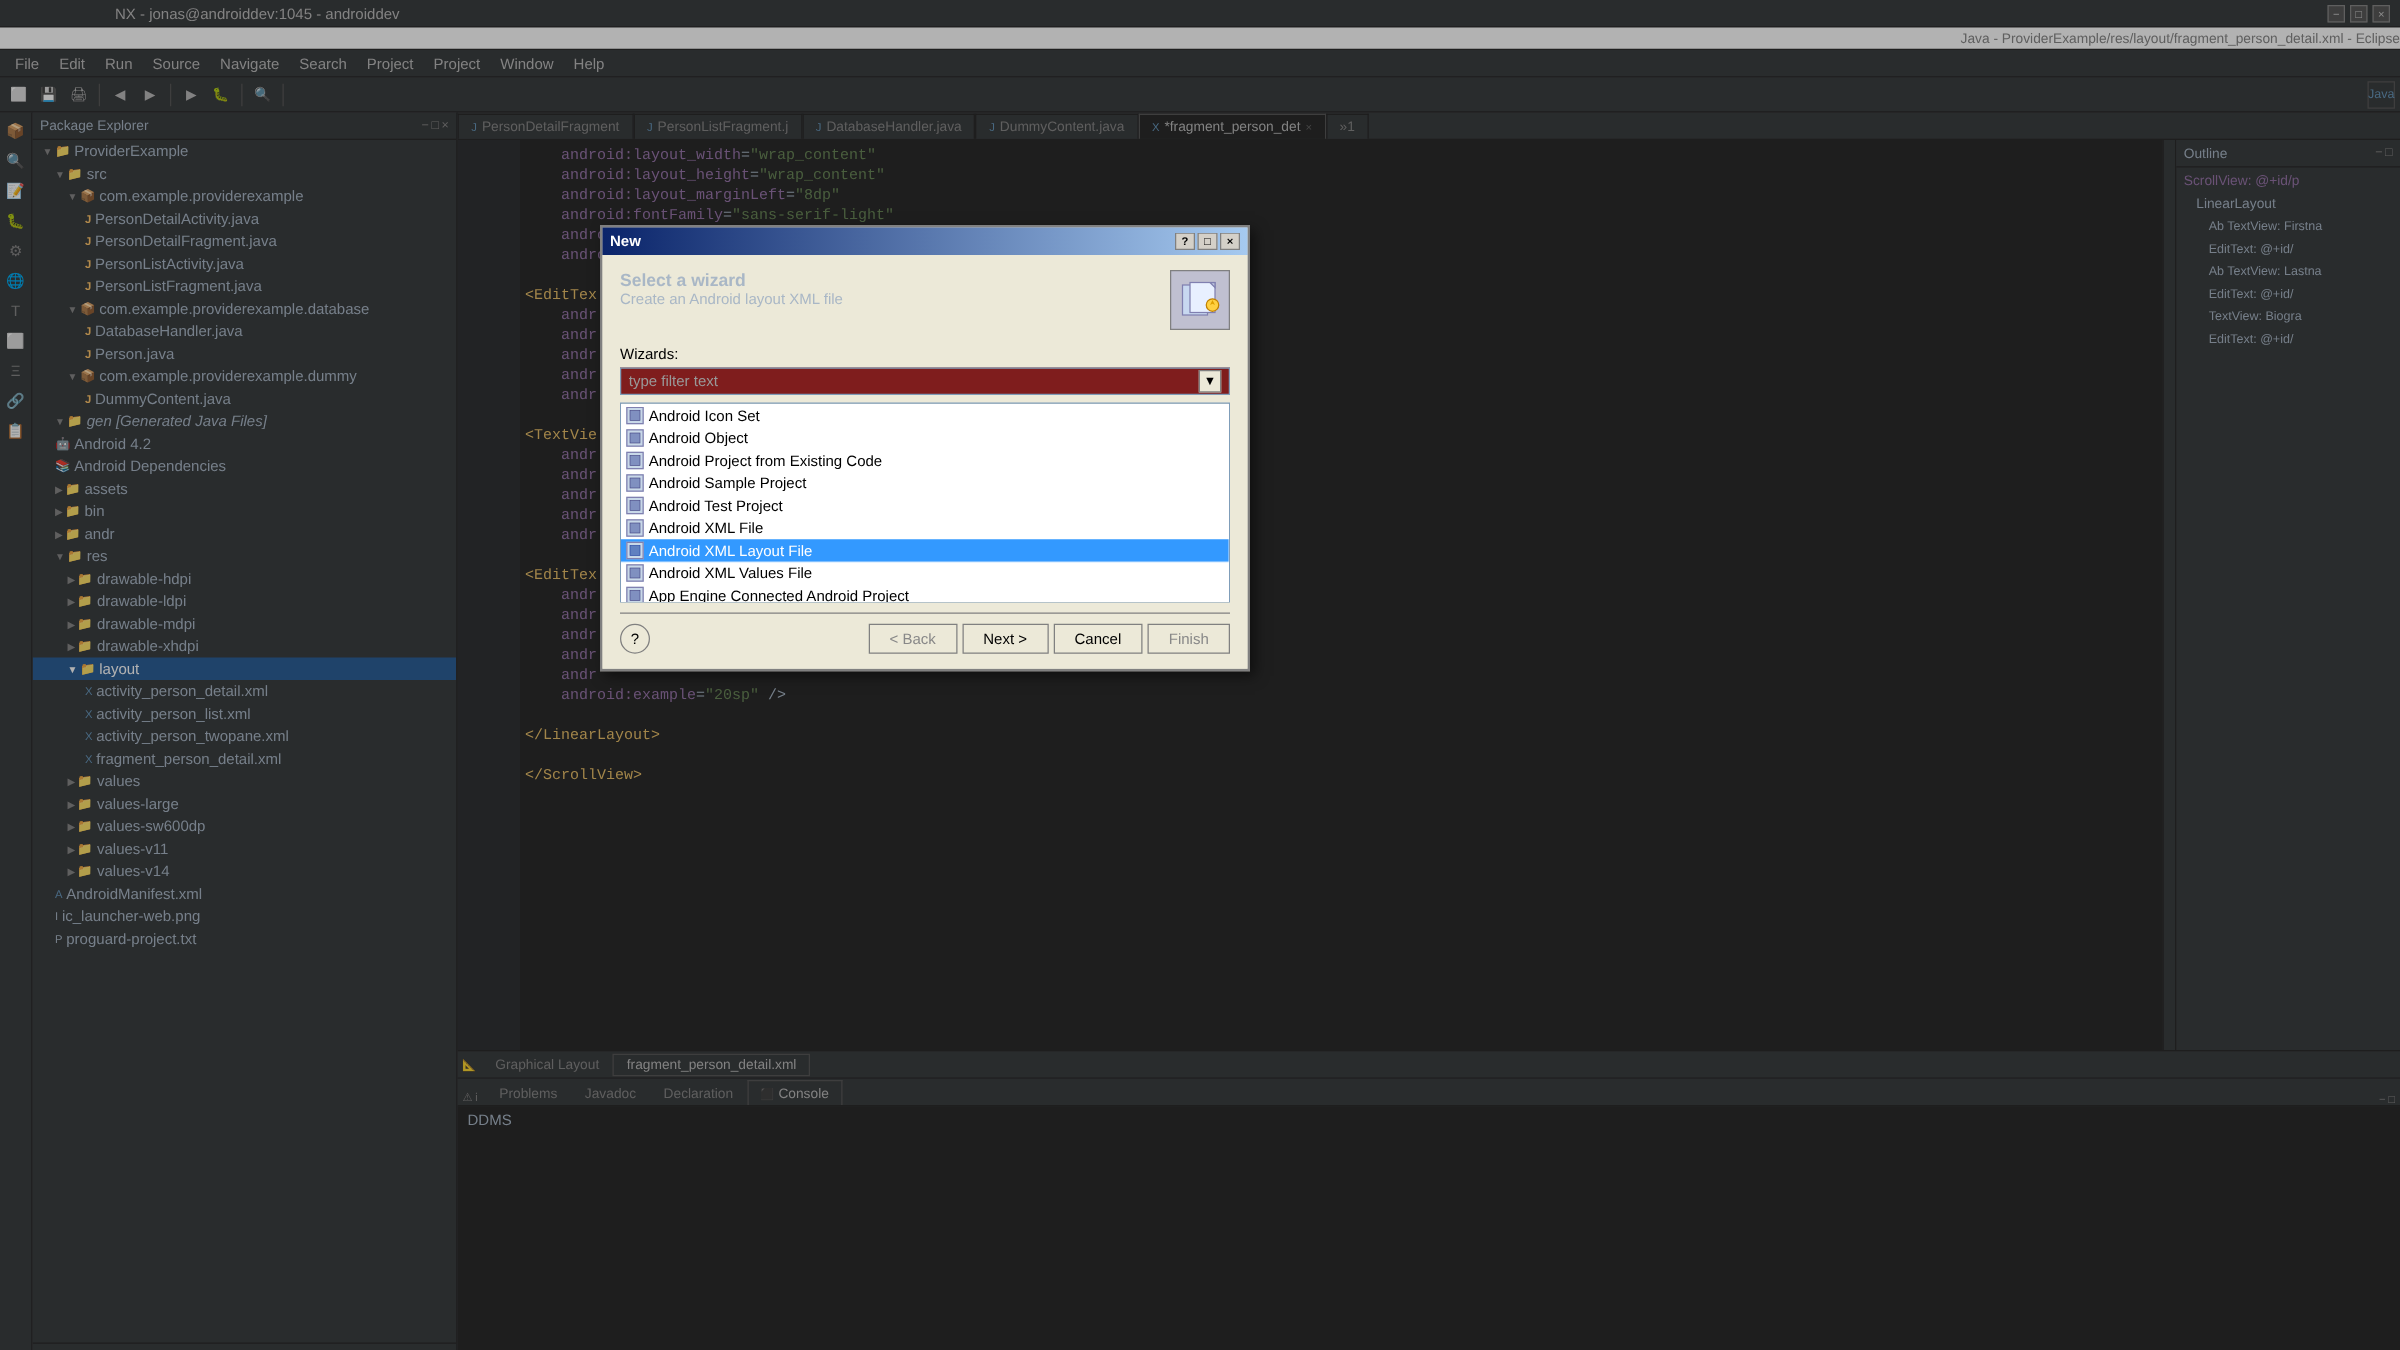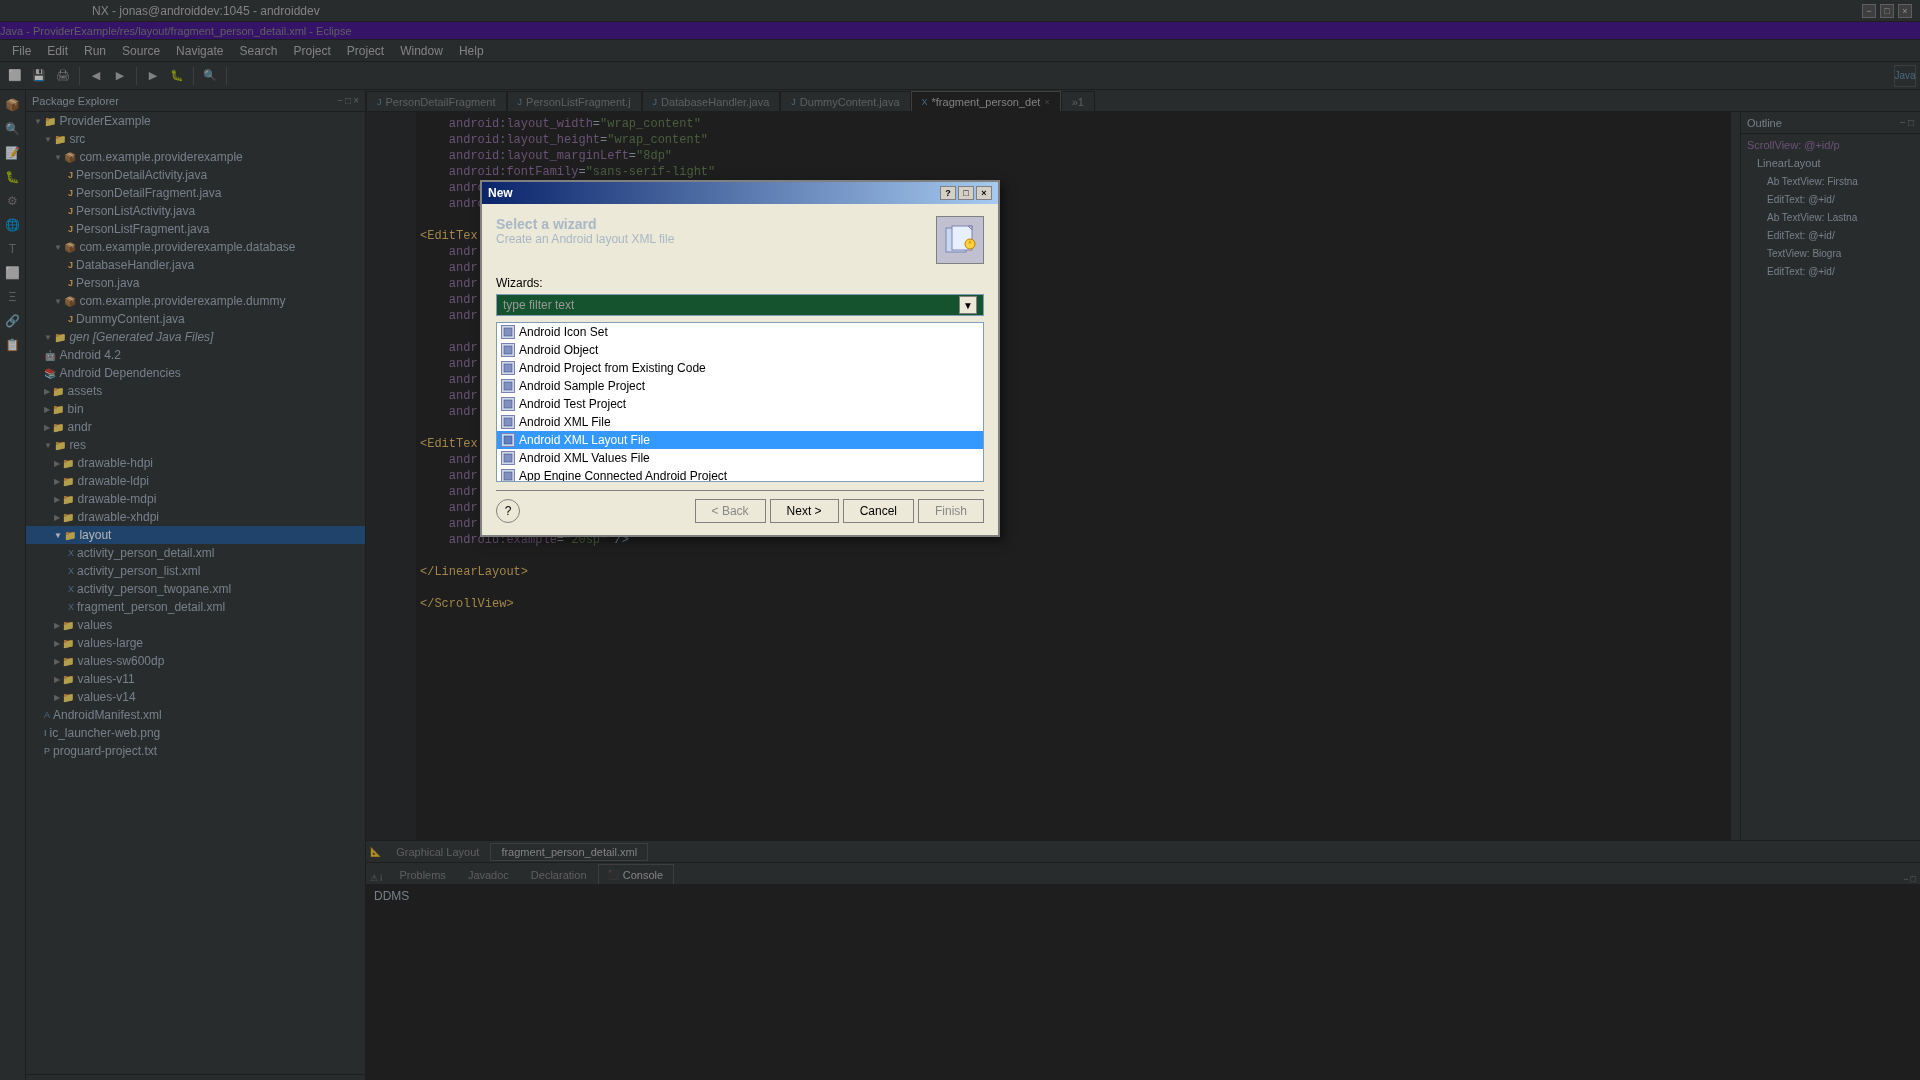--- a/index.html
+++ b/index.html
@@ -315,21 +315,21 @@
     }
     .dialog-label {
       font-size: 12px;
       color: #000;
       margin-bottom: 4px;
     }
     .wizard-filter {
       width: 100%;
       height: 22px;
       border: 1px solid #7f9db9;
-      background: #14532d;
+      background: #7f1d1d;
       padding: 2px 6px;
       font-size: 12px;
       display: flex;
       align-items: center;
       justify-content: space-between;
       margin-bottom: 6px;
     }
     .wizard-filter input {
       border: none;
       outline: none;
@@ -434,21 +434,21 @@
 
 <div class="title-bar">
   <span style="font-size:12px;color:#bbb;margin-left:84px;">NX - jonas@androiddev:1045 - androiddev</span>
   <div class="title-bar-controls">
     <div class="title-bar-btn">−</div>
     <div class="title-bar-btn">□</div>
     <div class="title-bar-btn">×</div>
   </div>
 </div>
 
-<div style="height:18px;background:#4c1d95;display:flex;align-items:center;justify-content:flex-start;border-bottom:1px solid #2b2b2b;">
+<div style="height:18px;background:#ffffff;display:flex;align-items:center;justify-content:flex-end;border-bottom:1px solid #2b2b2b;">
   <span style="font-size:11px;color:#888;">Java - ProviderExample/res/layout/fragment_person_detail.xml - Eclipse</span>
 </div>
 
 <div class="menu-bar">
   <div class="menu-item">File</div>
   <div class="menu-item">Edit</div>
   <div class="menu-item">Run</div>
   <div class="menu-item">Source</div>
   <div class="menu-item">Navigate</div>
   <div class="menu-item">Search</div>
@@ -780,20 +780,23 @@
             <div class="code-line">
                 <span class="line-content">    <span class="attr">andr</span></span>
               </div>
             <div class="code-line">
                 <span class="line-content">    <span class="attr">andr</span></span>
               </div>
             <div class="code-line">
                 <span class="line-content"> </span>
               </div>
             <div class="code-line">
+              <span class="line-content"><span class="tag">&lt;TextVie</span></span>
+            </div>
+            <div class="code-line">
                 <span class="line-content">    <span class="attr">andr</span></span>
               </div>
             <div class="code-line">
                 <span class="line-content">    <span class="attr">andr</span></span>
               </div>
             <div class="code-line">
                 <span class="line-content">    <span class="attr">andr</span></span>
               </div>
             <div class="code-line">
                 <span class="line-content">    <span class="attr">andr</span></span>

